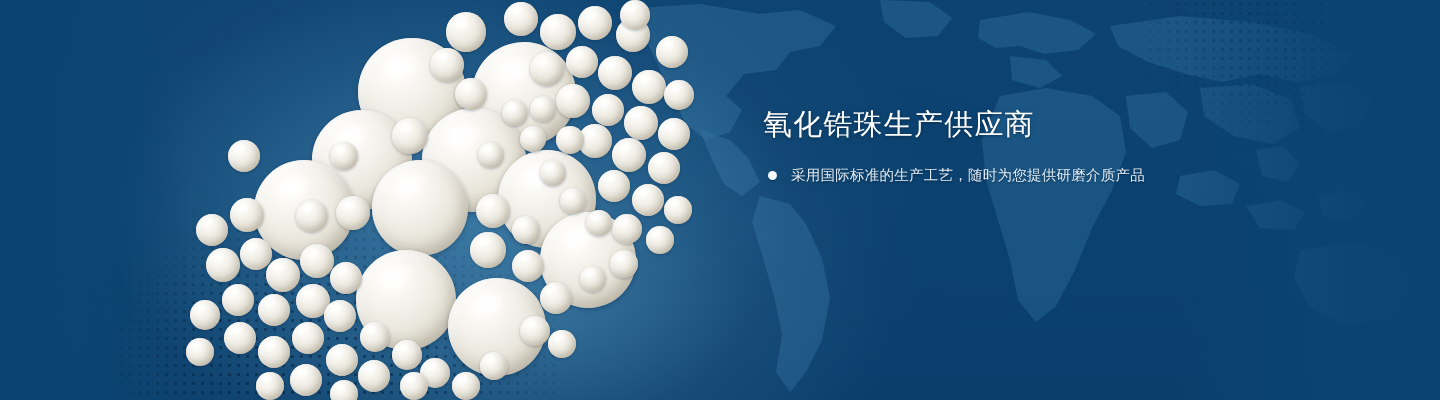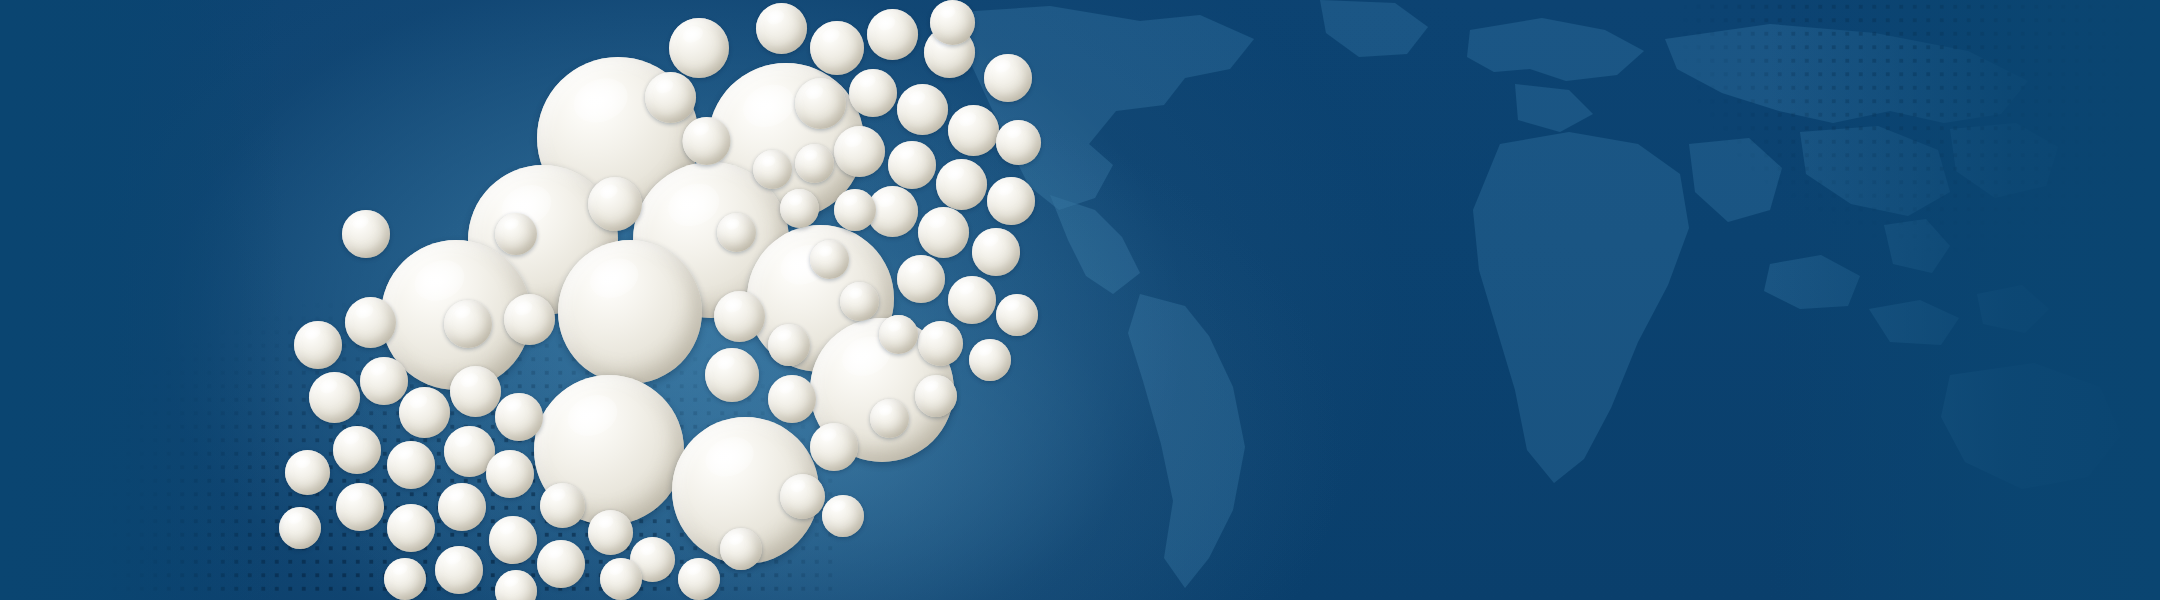--- a/index.html
+++ b/index.html
@@ -278,22 +278,27 @@
     <div class="bead sm" style="left:478px;top:142px;width:26px;height:26px;"></div>
     <div class="bead sm" style="left:556px;top:126px;width:28px;height:28px;"></div>
     <div class="bead sm" style="left:530px;top:96px;width:26px;height:26px;"></div>
     <div class="bead sm" style="left:610px;top:250px;width:28px;height:28px;"></div>
     <div class="bead sm" style="left:580px;top:266px;width:26px;height:26px;"></div>
   </div>
 
   <div class="bg-vignette"></div>
 
   <div class="copy">
+    <div class="title">氧化锆珠生产供应商</div>
 
     <div class="bullets">
 
 
 
+      <div class="bullet">
+        <span class="dot"></span>
+        <span class="line">采用国际标准的生产工艺，随时为您提供研磨介质产品</span>
+      </div>
 
     </div>
   </div>
 
 </div>
 
 </body></html>

